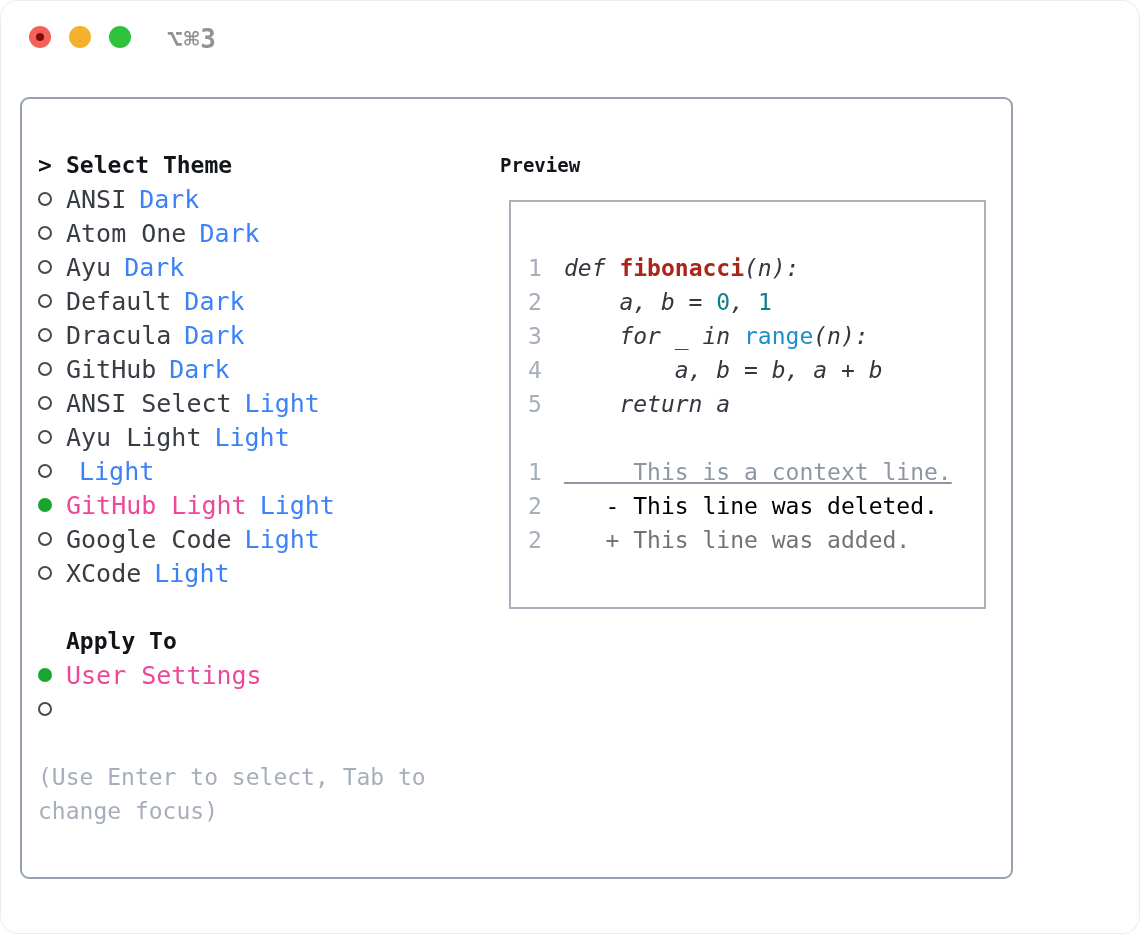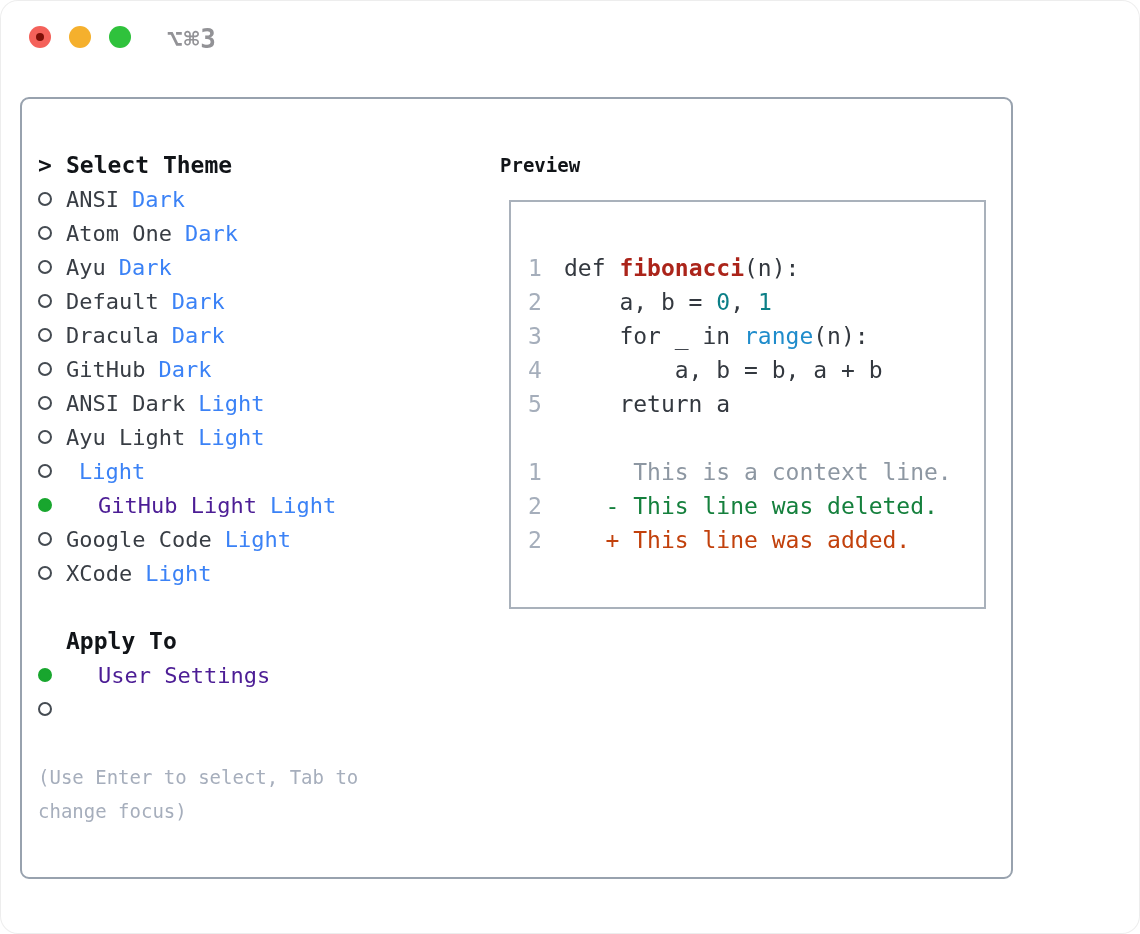--- a/index.html
+++ b/index.html
@@ -42,45 +42,45 @@
   .apply-block  { position: absolute; left: 38px; top: 624px; }
   .hint-block   { position: absolute; left: 38px; top: 760px; }
   .header-row   { font-weight: bold; color: #111418; font-size: 23px; }
   .prompt { display: inline-block; width: 28px; color: #111418; }
   .indent { display: inline-block; width: 28px; }
   .radio {
     width: 14px; height: 14px; border: 2px solid #454b52; border-radius: 50%;
     margin-right: 14px; flex: 0 0 auto;
   }
   .radio.on { background: #18a62e; border-color: #18a62e; }
-  .item { font-size: 22px; color: #383d44; cursor: default; }
+  .item { font-size: 25px; color: #383d44; cursor: default; }
   .item .nm { color: #383d44; }
-  .item.selected .nm { color: #4c1d95; margin-left: 32px; }
+  .item.selected .nm { color: #ec4899; }
   .item .variant { color: #3b82f6; margin-left: 13px; }
-  .hint-line { font-size: 19px; color: #a6aebc; height: 34px; display: flex; align-items: center; }
+  .hint-line { font-size: 23px; color: #a6aebc; height: 34px; display: flex; align-items: center; }
   
   .preview-title {
     position: absolute; left: 500px; top: 148px; height: 34px;
     display: flex; align-items: center;
     font-weight: bold; color: #111418; font-size: 19px;
   }
   .preview-box {
     position: absolute; left: 509px; top: 200px; width: 477px; height: 409px;
     border: 2px solid #a9b1bb; background: #ffffff;
     padding: 49px 0 0 17px; overflow: hidden;
   }
   .pline { display: flex; align-items: center; height: 34px; font-size: 23px; white-space: pre; }
   .pline .ln { display: inline-block; width: 36px; color: #a5aebb; flex: 0 0 auto; }
-  .seg-code    { color: #33383f; }
+  .seg-code    { color: #33383f; font-style: italic; }
   .seg-fn      { color: #ab241a; font-weight: bold; }
   .seg-num     { color: #0c7f87; }
   .seg-builtin { color: #1f8ccb; }
-  .seg-context { color: #8d97a2; }
-  .seg-deleted { color: #15803d; }
-  .seg-added   { color: #c2410c; }
+  .seg-context { color: #8d97a2; text-decoration: underline; }
+  .seg-deleted { color: #000000; }
+  .seg-added   { color: #737373; }
 </style>
 </head>
 <body>
 
 <div class="window">
 
   <div class="titlebar">
     <span class="light close"></span>
     <span class="light min"></span>
     <span class="light max"></span>
@@ -94,21 +94,21 @@
       <span class="prompt">&gt;</span>
       <span>Select Theme</span>
     </div>
     <div id="theme-list">
         <div class="row item"><span class="radio"></span><span class="nm">ANSI</span><span class="variant">Dark</span></div>
         <div class="row item"><span class="radio"></span><span class="nm">Atom One</span><span class="variant">Dark</span></div>
         <div class="row item"><span class="radio"></span><span class="nm">Ayu</span><span class="variant">Dark</span></div>
         <div class="row item"><span class="radio"></span><span class="nm">Default</span><span class="variant">Dark</span></div>
         <div class="row item"><span class="radio"></span><span class="nm">Dracula</span><span class="variant">Dark</span></div>
         <div class="row item"><span class="radio"></span><span class="nm">GitHub</span><span class="variant">Dark</span></div>
-        <div class="row item"><span class="radio"></span><span class="nm">ANSI Dark</span><span class="variant">Light</span></div>
+        <div class="row item"><span class="radio"></span><span class="nm">ANSI Select</span><span class="variant">Light</span></div>
         <div class="row item"><span class="radio"></span><span class="nm">Ayu Light</span><span class="variant">Light</span></div>
         <div class="row item"><span class="radio"></span><span class="variant">Light</span></div>
         <div class="row item selected"><span class="radio on"></span><span class="nm">GitHub Light</span><span class="variant">Light</span></div>
         <div class="row item"><span class="radio"></span><span class="nm">Google Code</span><span class="variant">Light</span></div>
         <div class="row item"><span class="radio"></span><span class="nm">XCode</span><span class="variant">Light</span></div>
       </div>
   </div>
 
   <div class="apply-block">
     <div class="row header-row">

